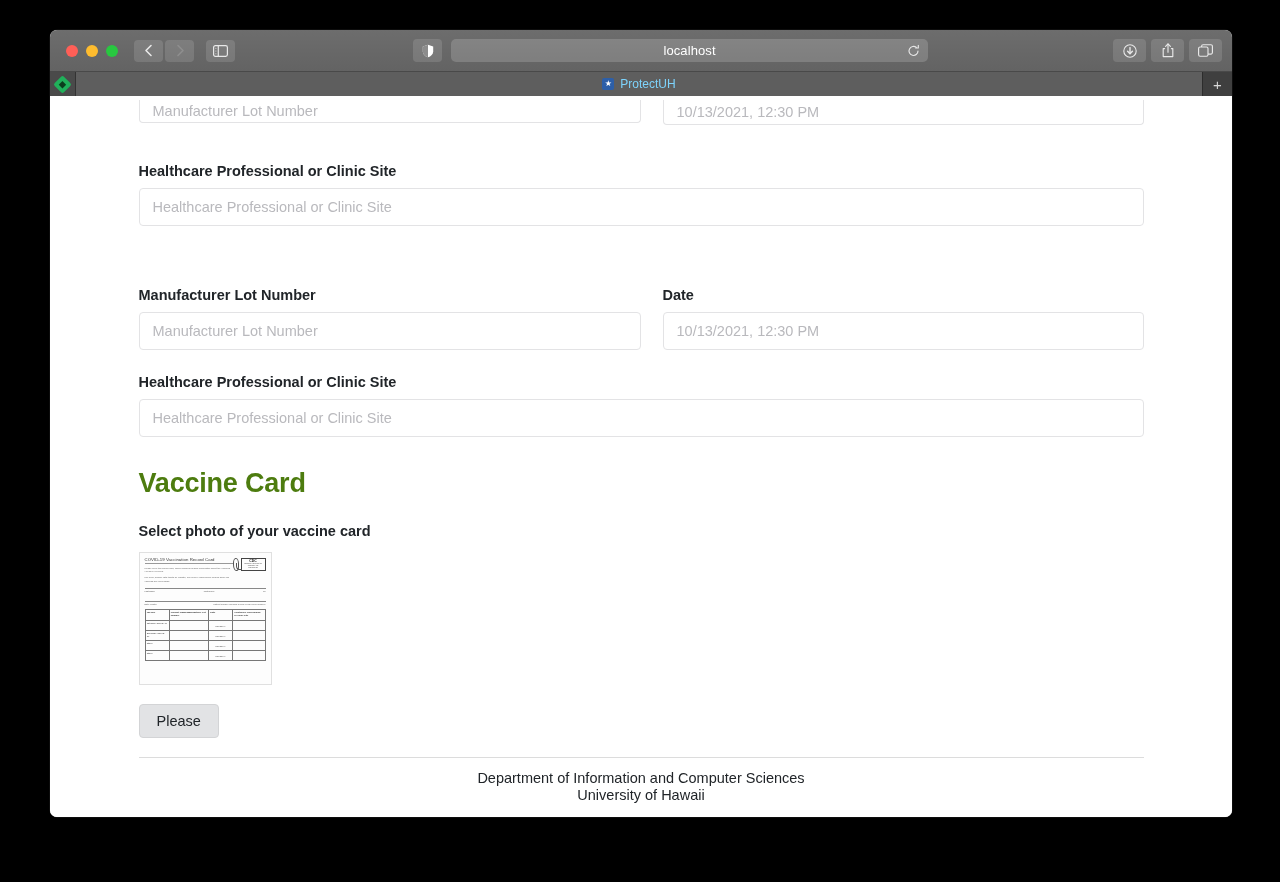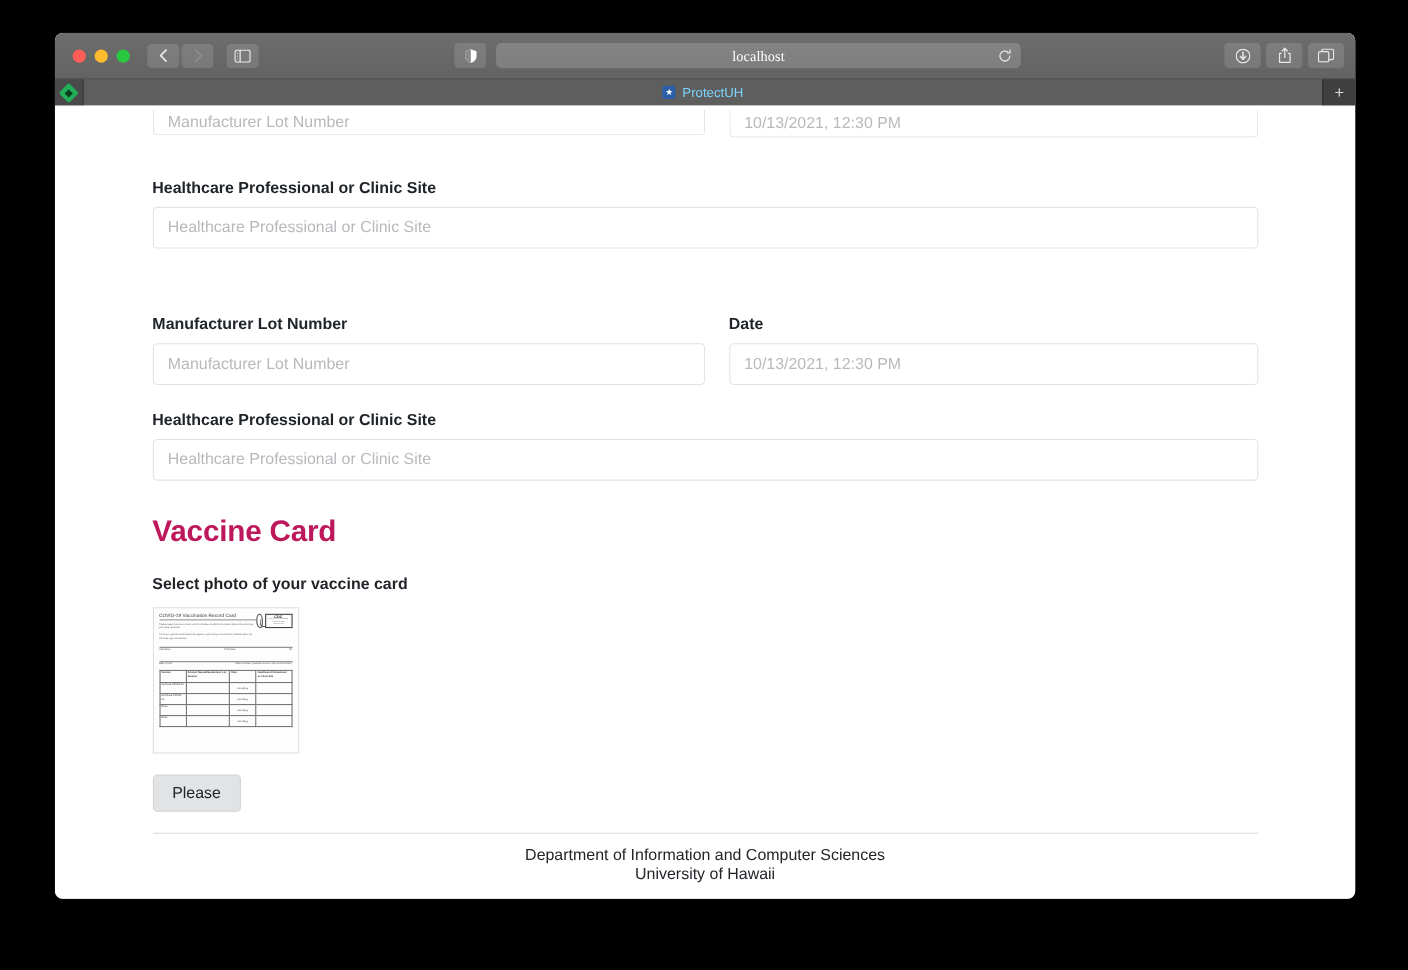--- a/index.html
+++ b/index.html
@@ -25,21 +25,20 @@
     box-shadow: 0 0 0 0.5px rgba(255,255,255,0.10);
   }
 
   .titlebar {
     height: 41px;
     background: linear-gradient(to bottom, #6d6d6d 0%, #636363 100%);
     display: flex;
     align-items: center;
     padding: 0 10px;
     position: relative;
-    font-family: Liberation Serif, serif;
   }
 
   .traffic-lights {
     display: flex;
     gap: 8px;
     align-items: center;
     margin-left: 6px;
     margin-right: 16px;
   }
   .tl { width: 12px; height: 12px; border-radius: 50%; display: block; }
@@ -242,21 +241,21 @@
   .section-title {
     font-size: 25px;
     font-weight: bold;
     color: #212529;
     letter-spacing: -0.2px;
   }
 
   .big-title {
     font-size: 27px;
     font-weight: bold;
-    color: #be185d;
+    color: #4d7c0f;
     letter-spacing: -0.2px;
   }
 
   .sub-label {
     font-size: 14.5px;
     font-weight: bold;
     color: #212529;
   }
 
   

